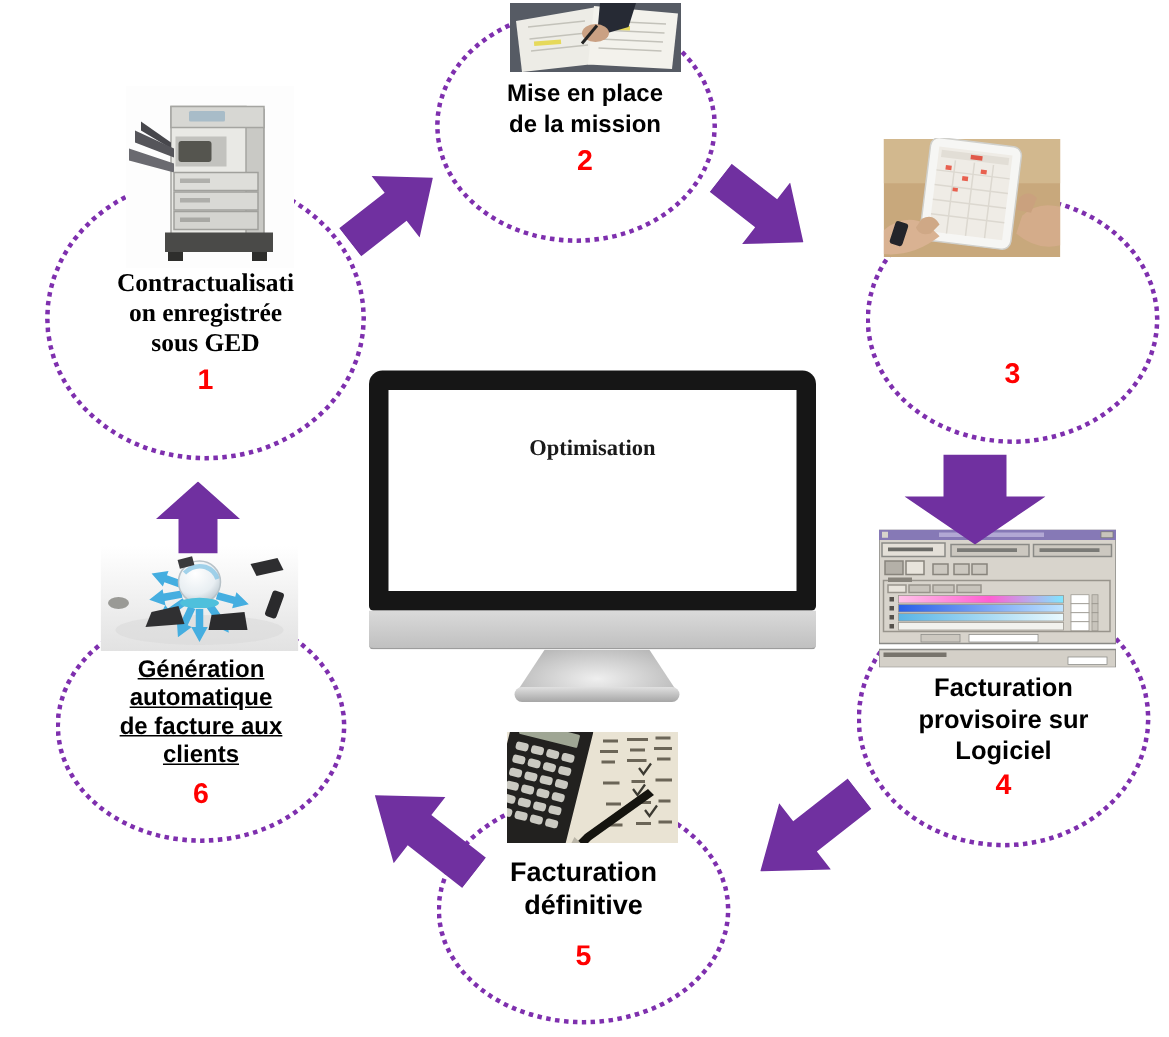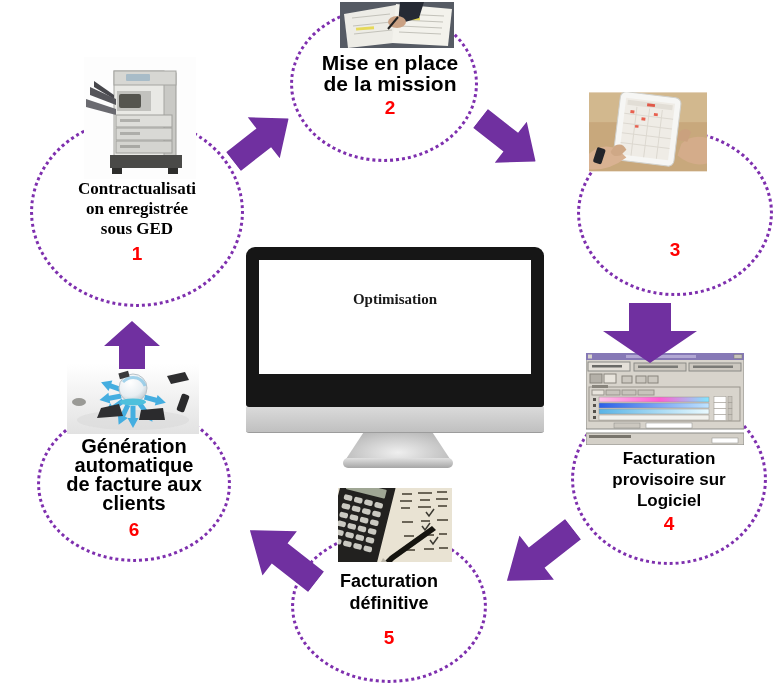--- a/index.html
+++ b/index.html
@@ -23,25 +23,25 @@
   #photo1 {left:84px;  top:57px;  width:112px; height:122px;}
   #photo2 {left:340px; top:2px;   width:114px; height:46px;}
   #photo3 {left:589px; top:92px;  width:118px; height:80px;}
   #photo4 {left:586px; top:353px; width:158px; height:92px;}
   #photo5 {left:338px; top:488px; width:114px; height:74px;}
   #photo6 {left:67px;  top:364px; width:132px; height:70px;}
   
   .label { position:absolute; font-weight:bold; color:#000; text-align:center;
            white-space:pre-line; z-index:4; }
   #label1 {left:32px;  top:179px; width:210px; font-size:17px; line-height:20px;font-family:Liberation Serif, serif;}
-  #label2 {left:292px; top:52px;  width:196px; font-size:21px; line-height:21px;}
+  #label2 {left:292px; top:52px;  width:196px; font-size:16px; line-height:21px;}
   #label3 {left:579px; top:178px; width:192px; font-size:17px; line-height:20px;}
   #label4 {left:566px; top:448px; width:206px; font-size:17px; line-height:21px;}
   #label5 {left:293px; top:570px; width:192px; font-size:18px; line-height:22px;}
-  #label6 {left:32px;  top:437px; width:204px; font-size:20px; line-height:19px;}
+  #label6 {left:32px;  top:437px; width:204px; font-size:16px; line-height:19px;text-decoration:underline;}
   
   .num { position:absolute; font-weight:bold; color:#FF0000; text-align:center;
          font-size:19px; z-index:4; }
   #num1 {left:32px;  top:243px; width:210px;}
   #num2 {left:292px; top:97px;  width:196px;}
   #num3 {left:579px; top:239px; width:192px;}
   #num4 {left:566px; top:513px; width:206px;}
   #num5 {left:293px; top:627px; width:192px;}
   #num6 {left:32px;  top:519px; width:204px;}
   
@@ -50,21 +50,21 @@
   #a12 {left:226px; top:114px; width:70px; height:52px; transform:rotate(-38deg);}
   #a23 {left:473px; top:114px; width:70px; height:52px; transform:rotate(38deg);}
   #a34 {left:603px; top:303px; width:94px; height:60px;}
   #a45 {left:498px; top:527px; width:84px; height:56px; transform:rotate(142deg);}
   #a56 {left:241px; top:528px; width:84px; height:56px; transform:rotate(-142deg);}
   #a61 {left:104px; top:321px; width:56px; height:48px;}
   
   #monitor { position:absolute; left:246px; top:247px; width:298px; height:230px; z-index:2; }
   .bezel { position:absolute; left:0; top:0; width:298px; height:160px;
            background:#161616; border-radius:9px 9px 3px 3px; }
-  .screen { position:absolute; left:13px; top:13px; width:272px; height:114px; background:#ffffff; }
+  .screen { position:absolute; left:13px; top:13px; width:272px; height:134px; background:#ffffff; }
   .screen-text { padding-top:30px; text-align:center;
                  font-family:"Liberation Serif", serif; font-weight:bold;
                  font-size:15px; line-height:18px; color:#1a1a1a; }
   .chin { position:absolute; left:0; top:160px; width:298px; height:26px;
           background:linear-gradient(#dadada,#c0c0c0);
           border-bottom:1px solid #9c9c9c; border-radius:0 0 3px 3px; }
   .neck { position:absolute; left:100px; top:186px; width:104px; height:26px;
           background:radial-gradient(ellipse at 50% 75%, #efefef 0%, #c4c4c4 65%, #adadad 100%);
           clip-path:polygon(16.5% 0, 83.5% 0, 100% 100%, 0 100%); }
   .mbase { position:absolute; left:97px; top:211px; width:110px; height:10px;

